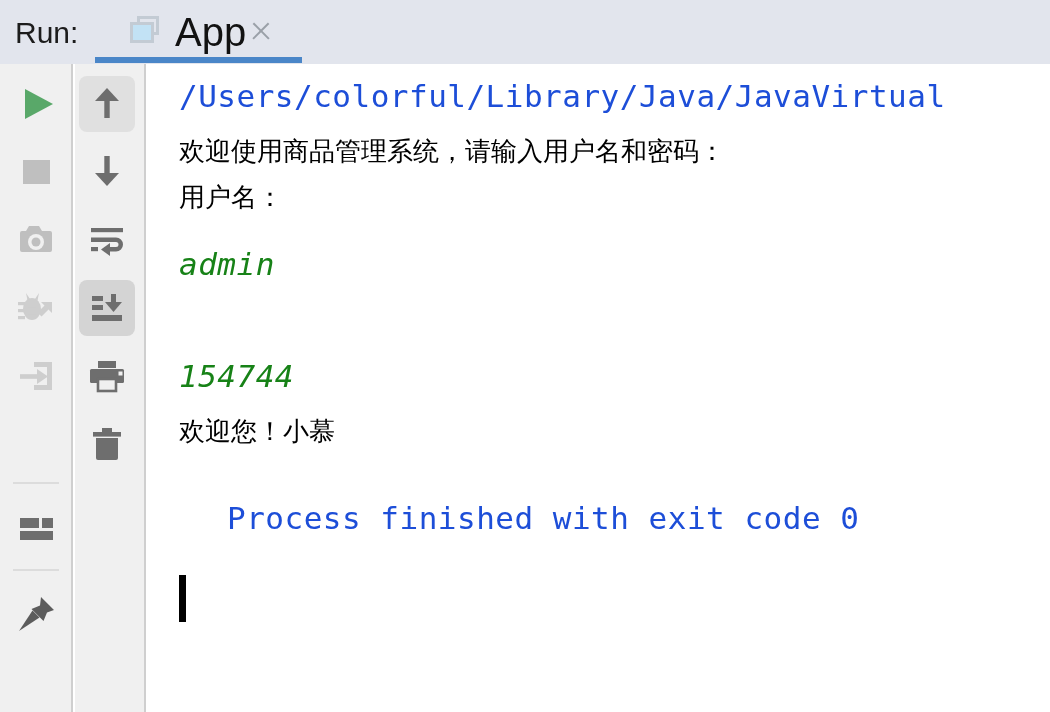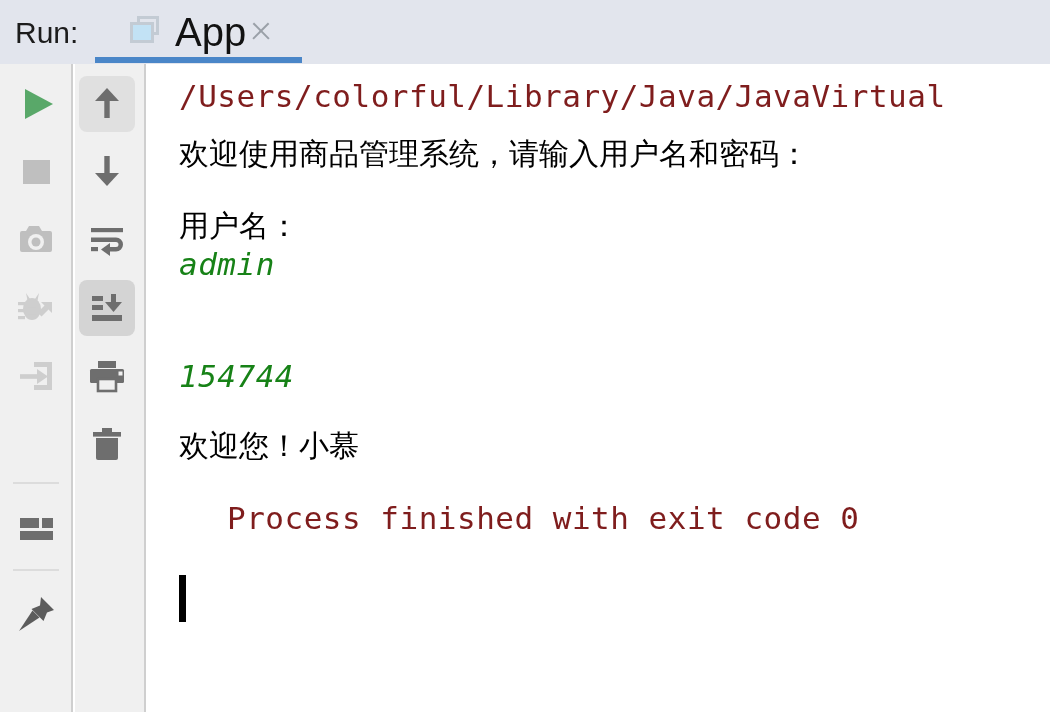--- a/index.html
+++ b/index.html
@@ -156,23 +156,23 @@
     left: 31px;
     white-space: nowrap;
   }
   .line.mono {
     font-family: "DejaVu Sans Mono", "Liberation Mono", monospace;
     font-size: 31px;
     letter-spacing: 0.5px;
   }
   .line.cjk {
     font-family: Liberation Serif, serif;
-    font-size: 30px;
-  }
-  .c-navy  { color: #7f1d1d; text-align: right; }
+    font-size: 26px;
+  }
+  .c-navy  { color: #1d4ed8; text-align: right; }
   .c-black { color: #000000; }
   .c-green { color: #178217; font-style: italic; font-weight: normal; }
 
   .caret {
     position: absolute;
     left: 31px;
     width: 7px;
     height: 47px;
     background: #000000;
   }
@@ -312,22 +312,22 @@
         <rect x="23" y="12" width="10" height="4" fill="#6e6e6e"></rect>
         <rect x="14" y="16" width="28" height="4.6" fill="#6e6e6e"></rect>
         <path d="M17 22h22v20a2 2 0 0 1-2 2H19a2 2 0 0 1-2-2z" fill="#6e6e6e"></path>
       </svg>
     </div>
   </div>
 
   <div class="console">
     <div class="line mono c-navy" style="top:14px;">/Users/colorful/Library/Java/JavaVirtual</div>
     <div class="line cjk c-black" style="top:70px;">欢迎使用商品管理系统，请输入用户名和密码：</div>
-    <div class="line cjk c-black" style="top:142px;">用户名：</div>
+    <div class="line cjk c-black" style="top:116px;">用户名：</div>
     <div class="line mono c-green" style="top:182px;">admin</div>
     <div class="line mono c-green" style="top:294px;">154744</div>
-    <div class="line cjk c-black" style="top:362px;">欢迎您！小慕</div>
+    <div class="line cjk c-black" style="top:350px;">欢迎您！小慕</div>
     <div class="line cjk c-black" style="top:406px;"></div>
     <div class="line mono c-navy" style="top:436px;margin-left:48px;">Process finished with exit code 0</div>
     <div class="caret" style="top:511px;"></div>
   </div>
 
 </div>
 
 </body></html>

